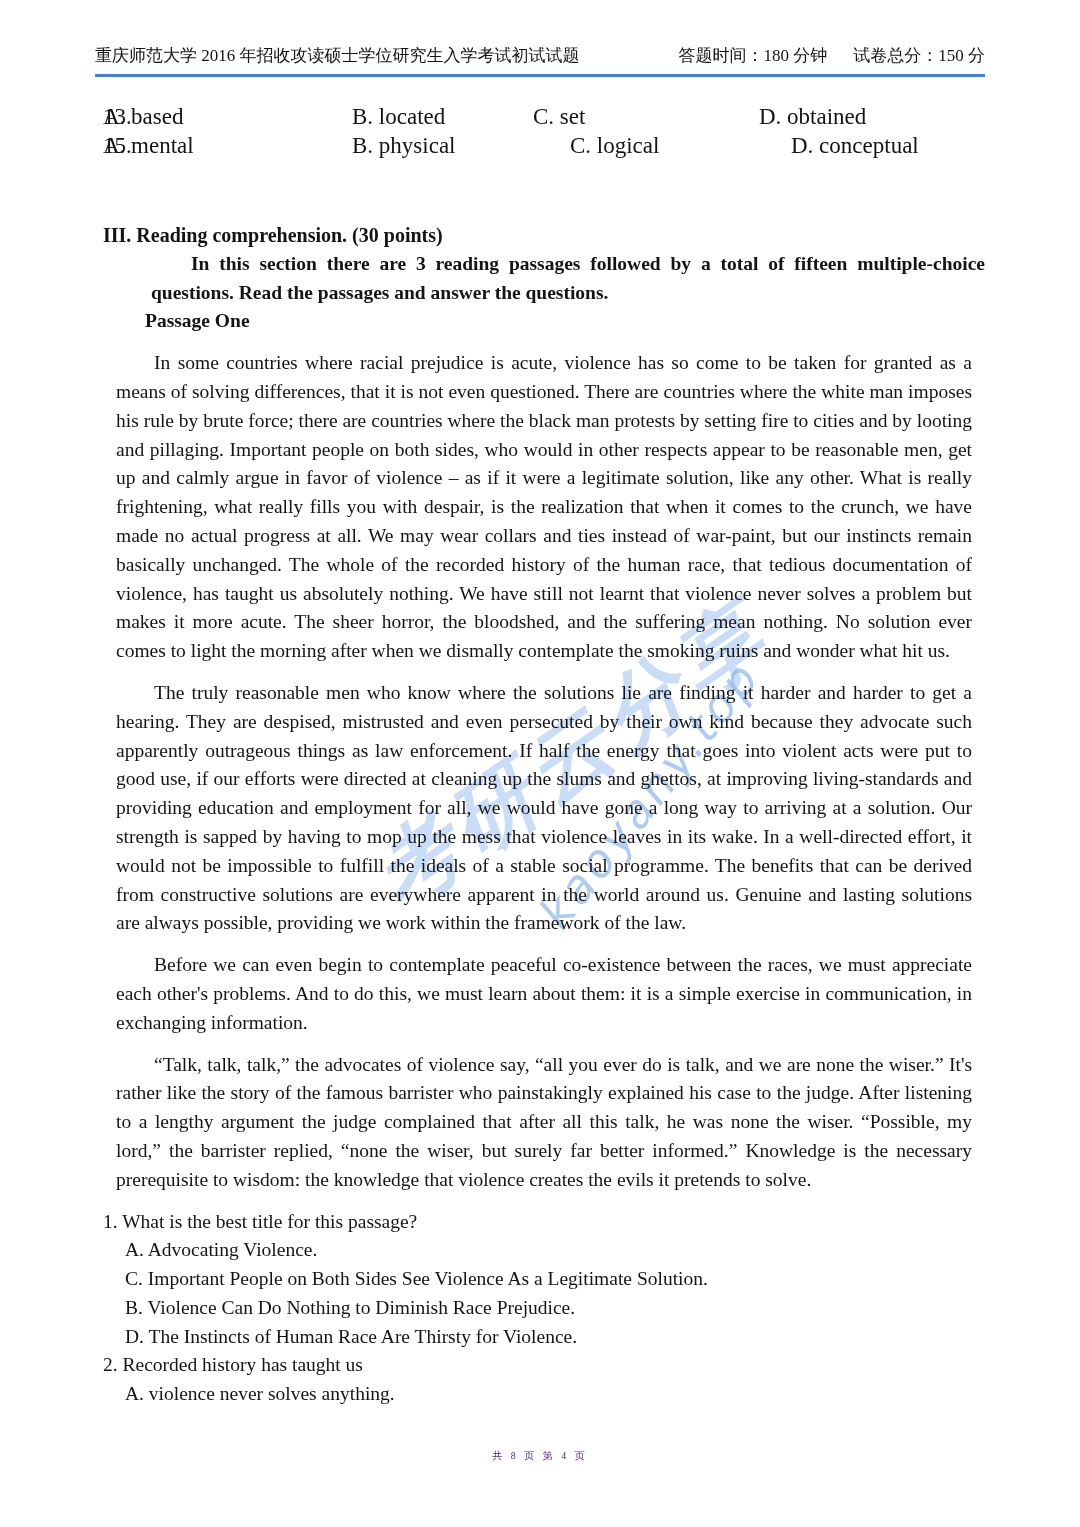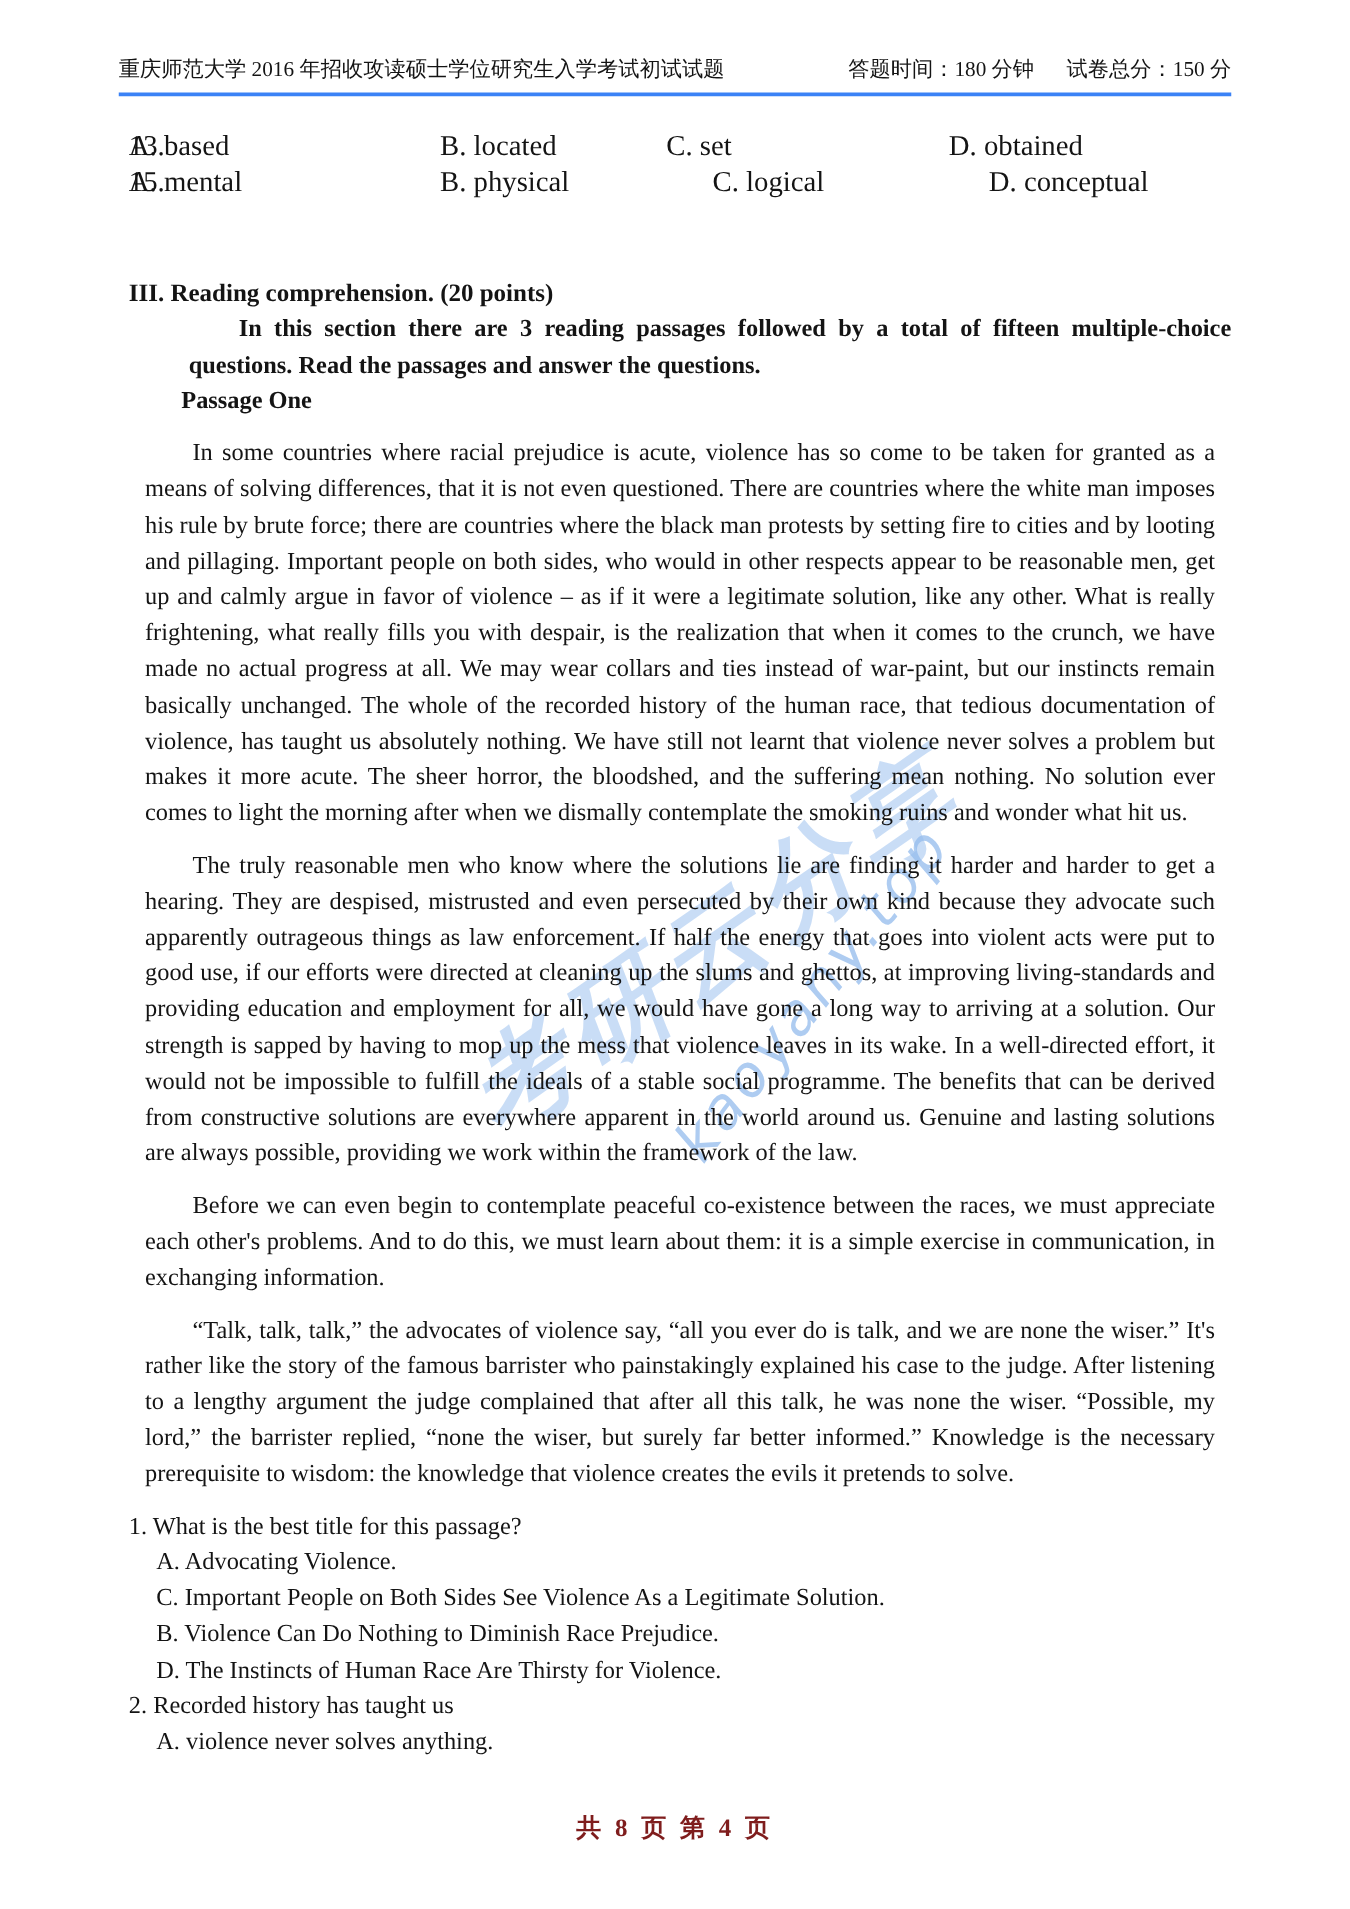--- a/index.html
+++ b/index.html
@@ -63,23 +63,22 @@
   .sec-intro { font-weight: bold; text-align: justify; text-indent: 40px; margin-left: 48px; }
   .passage-title { font-weight: bold; padding-left: 42px; }
   .passage-para { text-align: justify; text-indent: 38px; margin: 13px; }
   .q-block { margin: 0; }
   .q-stem { }
   .q-option { padding-left: 22px; }
 
   
   .footer {
     position: absolute; left: 0; right: 0; top: 1449px; z-index: 1;
-    text-align: center; font-size: 20px; letter-spacing: 3px;
-    color: #7f1d1d;
-    font-weight: bold;
+    text-align: center; font-size: 10px; letter-spacing: 3px;
+    color: #4c1d95;
   }
 </style>
 </head>
 <body>
 
 <div class="page">
 
   <div class="watermark">
     <div class="wm-cn">考研云分享</div>
     <div class="wm-en">kaoyany.top</div>
@@ -108,21 +107,21 @@
           <span class="num">15.</span>
           <span>A. mental</span>
         </span>
       <span class="col-b">B. physical</span>
       <span class="col-c">C. logical</span>
       <span class="col-d">D. conceptual</span>
     </div>
   </div>
 
   <div class="main">
-    <div class="sec-heading">III. Reading comprehension. (20 points)</div>
+    <div class="sec-heading">III. Reading comprehension. (30 points)</div>
     <div class="sec-intro">In this section there are 3 reading passages followed by a total of fifteen multiple-choice questions. Read the passages and answer the questions.</div>
     <div class="passage-title">Passage One</div>
 
     <p class="passage-para">In some countries where racial prejudice is acute, violence has so come to be taken for granted as a means of solving differences, that it is not even questioned. There are countries where the white man imposes his rule by brute force; there are countries where the black man protests by setting fire to cities and by looting and pillaging. Important people on both sides, who would in other respects appear to be reasonable men, get up and calmly argue in favor of violence – as if it were a legitimate solution, like any other. What is really frightening, what really fills you with despair, is the realization that when it comes to the crunch, we have made no actual progress at all. We may wear collars and ties instead of war-paint, but our instincts remain basically unchanged. The whole of the recorded history of the human race, that tedious documentation of violence, has taught us absolutely nothing. We have still not learnt that violence never solves a problem but makes it more acute. The sheer horror, the bloodshed, and the suffering mean nothing. No solution ever comes to light the morning after when we dismally contemplate the smoking ruins and wonder what hit us.</p>
     <p class="passage-para">The truly reasonable men who know where the solutions lie are finding it harder and harder to get a hearing. They are despised, mistrusted and even persecuted by their own kind because they advocate such apparently outrageous things as law enforcement. If half the energy that goes into violent acts were put to good use, if our efforts were directed at cleaning up the slums and ghettos, at improving living-standards and providing education and employment for all, we would have gone a long way to arriving at a solution. Our strength is sapped by having to mop up the mess that violence leaves in its wake. In a well-directed effort, it would not be impossible to fulfill the ideals of a stable social programme. The benefits that can be derived from constructive solutions are everywhere apparent in the world around us. Genuine and lasting solutions are always possible, providing we work within the framework of the law.</p>
     <p class="passage-para">Before we can even begin to contemplate peaceful co-existence between the races, we must appreciate each other's problems. And to do this, we must learn about them: it is a simple exercise in communication, in exchanging information.</p>
     <p class="passage-para">“Talk, talk, talk,” the advocates of violence say, “all you ever do is talk, and we are none the wiser.” It's rather like the story of the famous barrister who painstakingly explained his case to the judge. After listening to a lengthy argument the judge complained that after all this talk, he was none the wiser. “Possible, my lord,” the barrister replied, “none the wiser, but surely far better informed.” Knowledge is the necessary prerequisite to wisdom: the knowledge that violence creates the evils it pretends to solve.</p>
 
     <div class="q-block">
       <div class="q-stem">1. What is the best title for this passage?</div>

